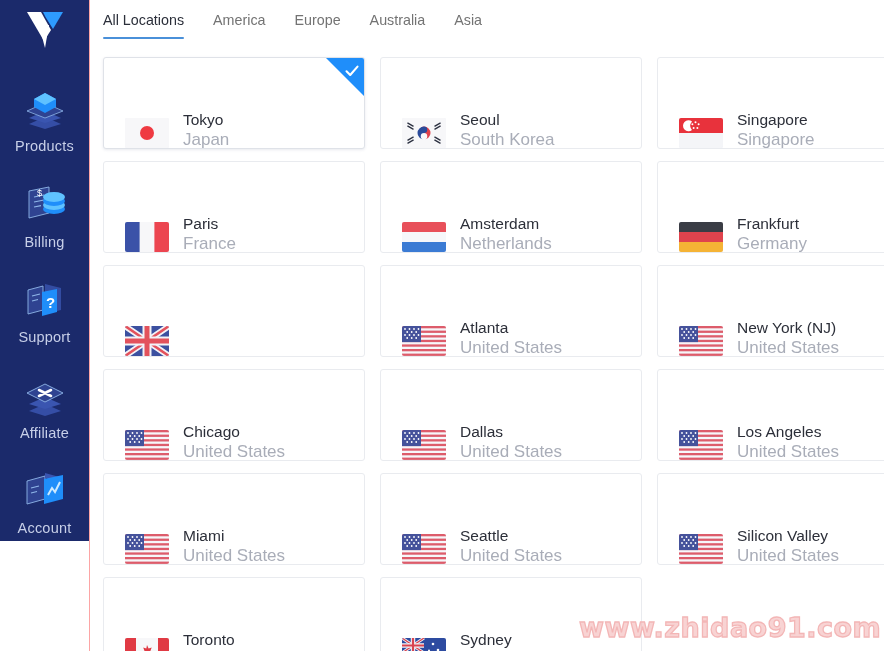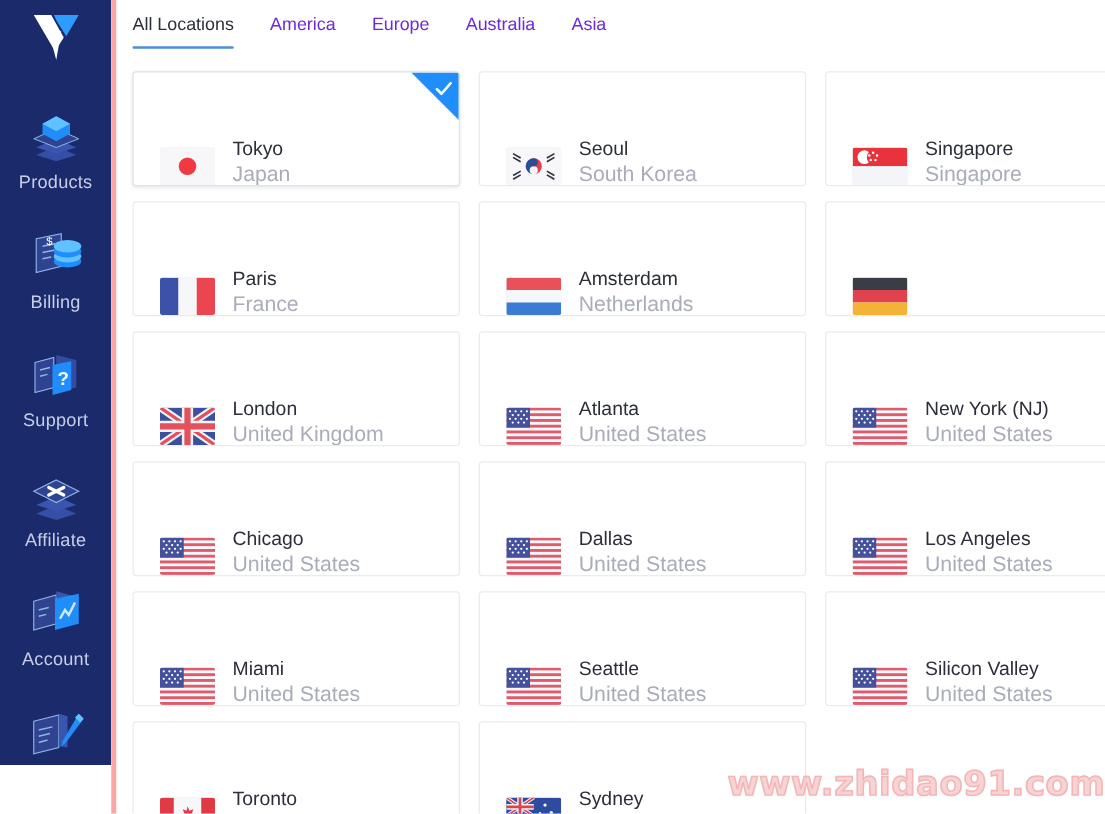--- a/index.html
+++ b/index.html
@@ -7,21 +7,21 @@
   html, body {
     width: 884px; height: 651px;
     overflow: hidden;
     font-family: "Liberation Sans", sans-serif;
     background: #ffffff;
   }
   #app { position: relative; width: 884px; height: 651px; display: flex; }
 
   
   .sidebar {
-    width: 89px; height: 612px;
+    width: 89px; height: 541px;
     background: #1b2a6b;
     flex: 0 0 89px;
     position: relative;
     overflow: hidden;
     display: flex;
     flex-direction: column;
     align-items: center;
   }
   .sidebar-logo {
     margin-top: 8px;
@@ -49,33 +49,33 @@
     line-height: 1;
   }
 
   
   .main {
     flex: 1 1 auto;
     height: 651px;
     background: #ffffff;
     position: relative;
     overflow: hidden;
-    border-left: 4px solid #fca5a5;
+    border-left: 1px solid #fca5a5;
   }
 
   
   .tabs {
     display: flex;
     align-items: flex-start;
     padding: 11px 0 0 13px;
     height: 55px;
   }
   .tab {
     font-size: 14.3px;
-    color: #6d28d9;
+    color: #737373;
     padding: 0 0 10px 0;
     margin-right: 29px;
     cursor: pointer;
     position: relative;
     white-space: nowrap;
     line-height: 18px;
   }
   .tab.active { color: #2b2f3a; }
   .tab.active::after {
     content: "";
@@ -337,33 +337,33 @@
             <div class="loc-city">Amsterdam</div>
             <div class="loc-country">Netherlands</div>
           </div>
         </div>
         <div class="loc-card">
           <div class="flag"><svg viewBox="0 0 44 30" width="44" height="30">
               <rect width="44" height="10" fill="#3a3d45"></rect>
               <rect y="10" width="44" height="10" fill="#e0434d"></rect>
               <rect y="20" width="44" height="10" fill="#f5b335"></rect>
             </svg></div>
+          <div class="loc-text">
+            <div class="loc-city">Frankfurt</div>
+            <div class="loc-country">Germany</div>
+          </div>
         </div>
         <div class="loc-card">
           <div class="flag"><svg viewBox="0 0 44 30" width="44" height="30">
               <rect width="44" height="30" fill="#3c50a0"></rect>
         <path d="M0 0 L44 30 M44 0 L0 30" stroke="#f2f3f7" stroke-width="6"></path>
         <path d="M0 0 L44 30 M44 0 L0 30" stroke="#e3525c" stroke-width="2.6"></path>
         <path d="M22 0 V30 M0 15 H44" stroke="#f2f3f7" stroke-width="9"></path>
         <path d="M22 0 V30 M0 15 H44" stroke="#e3525c" stroke-width="5"></path>
             </svg></div>
-          <div class="loc-text">
-            <div class="loc-city">London</div>
-            <div class="loc-country">United Kingdom</div>
-          </div>
         </div>
         <div class="loc-card">
           <div class="flag"><svg viewBox="0 0 44 30" width="44" height="30">
               <rect width="44" height="30" fill="#f6f7fa"></rect>
         <g fill="#dd5c6b">
                 <rect y="0" width="44" height="2.3"></rect>
                 <rect y="4.6" width="44" height="2.3"></rect>
                 <rect y="9.2" width="44" height="2.3"></rect>
                 <rect y="13.8" width="44" height="2.3"></rect>
                 <rect y="18.4" width="44" height="2.3"></rect>

